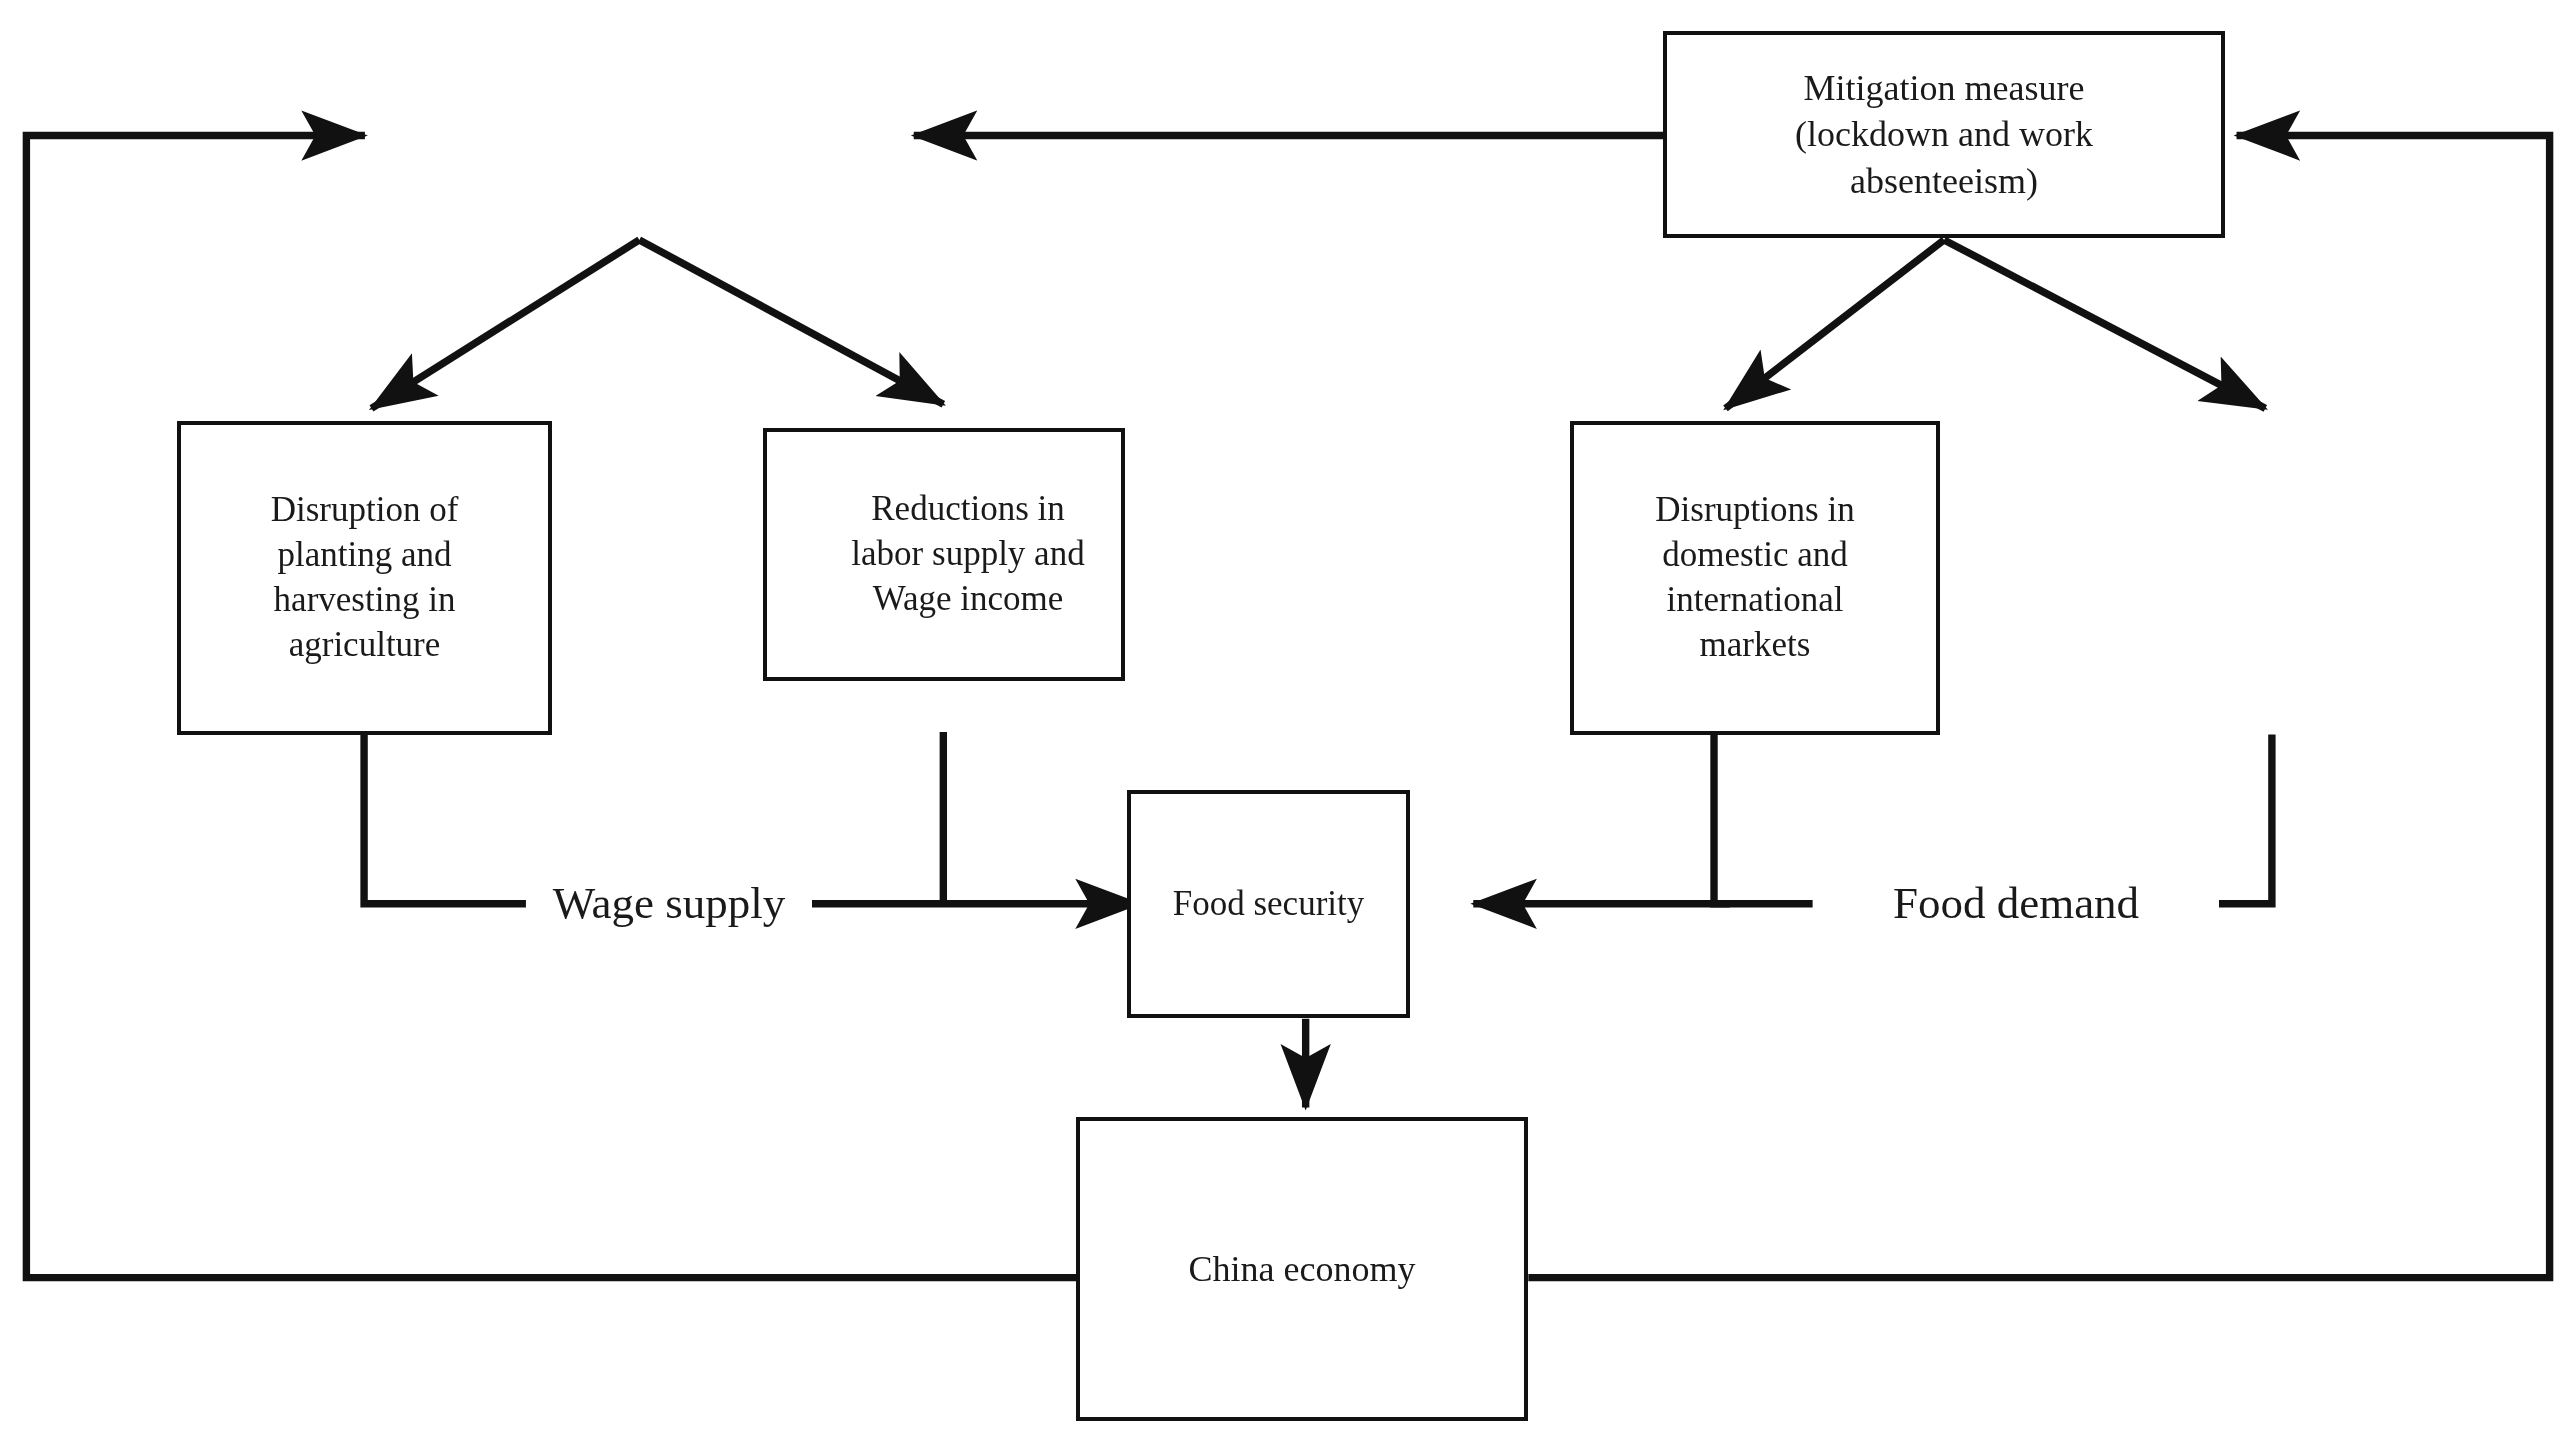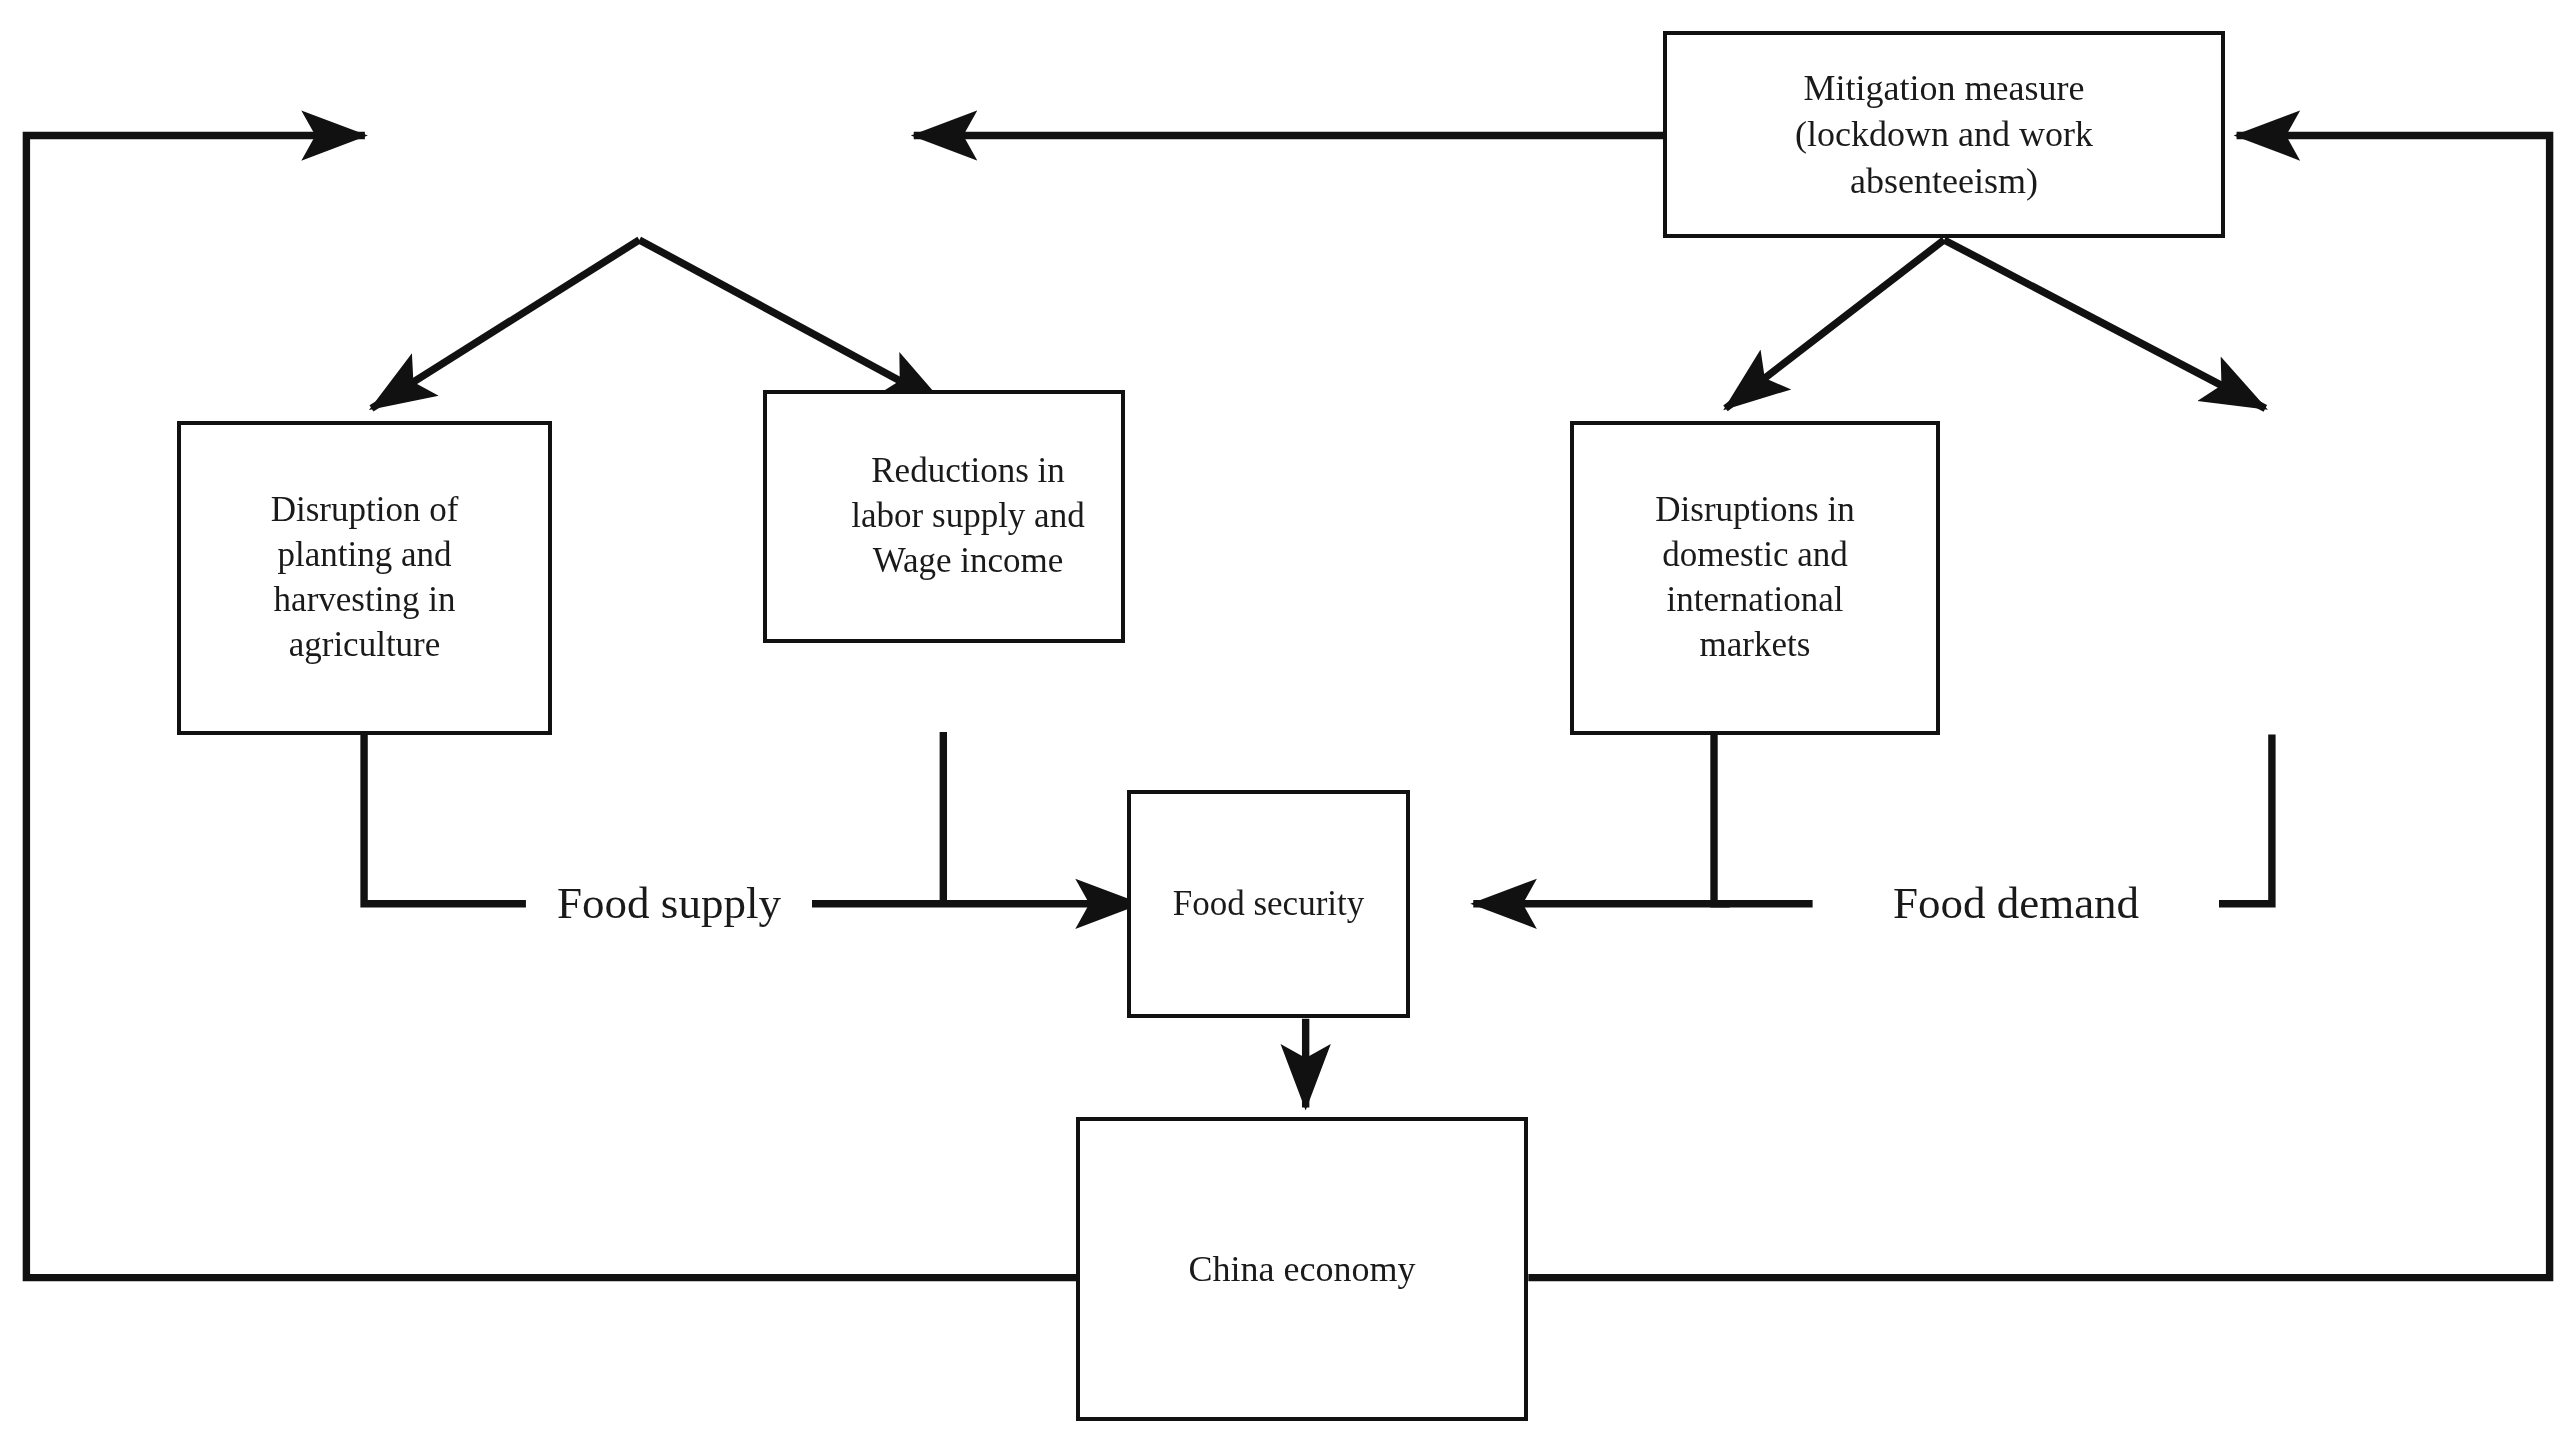--- a/index.html
+++ b/index.html
@@ -102,21 +102,21 @@
 absenteeism)</span>
   </div>
 
   <div class="node-box fs-sec" style="left:177px; top:421px; width:375px; height:314px;">
     <span class="node-text">Disruption of
 planting and
 harvesting in
 agriculture</span>
   </div>
 
-  <div class="node-box fs-sec" style="left:763px; top:390px; width:362px; height:253px;padding-left:48px;">
+  <div class="node-box fs-sec" style="left:763px; top:428px; width:362px; height:253px;padding-left:48px;">
     <span class="node-text">Reductions in
 labor supply and
 Wage income</span>
   </div>
 
   <div class="node-box fs-sec" style="left:1530px; top:421px; width:370px; height:314px;margin-left:40px;">
     <span class="node-text">Disruptions in
 domestic and
 international
 markets</span>
@@ -125,21 +125,21 @@
 
   <div class="node-box fs-mid" style="left:1127px; top:790px; width:283px; height:228px;">
     <span class="node-text">Food security</span>
   </div>
 
   <div class="node-box fs-econ" style="left:1076px; top:1117px; width:452px; height:304px;">
     <span class="node-text">China  economy</span>
   </div>
 
   <div class="edge-label fs-elabel" style="left:526px; top:881px; width:263px; height:46px;">
-    <span>Food supply</span>
+    <span>Wage supply</span>
   </div>
 
   <div class="edge-label fs-elabel" style="left:1813px; top:881px; width:383px; height:46px;">
     <span>Food demand</span>
   </div>
 
 </div>
 
 
 </body></html>

